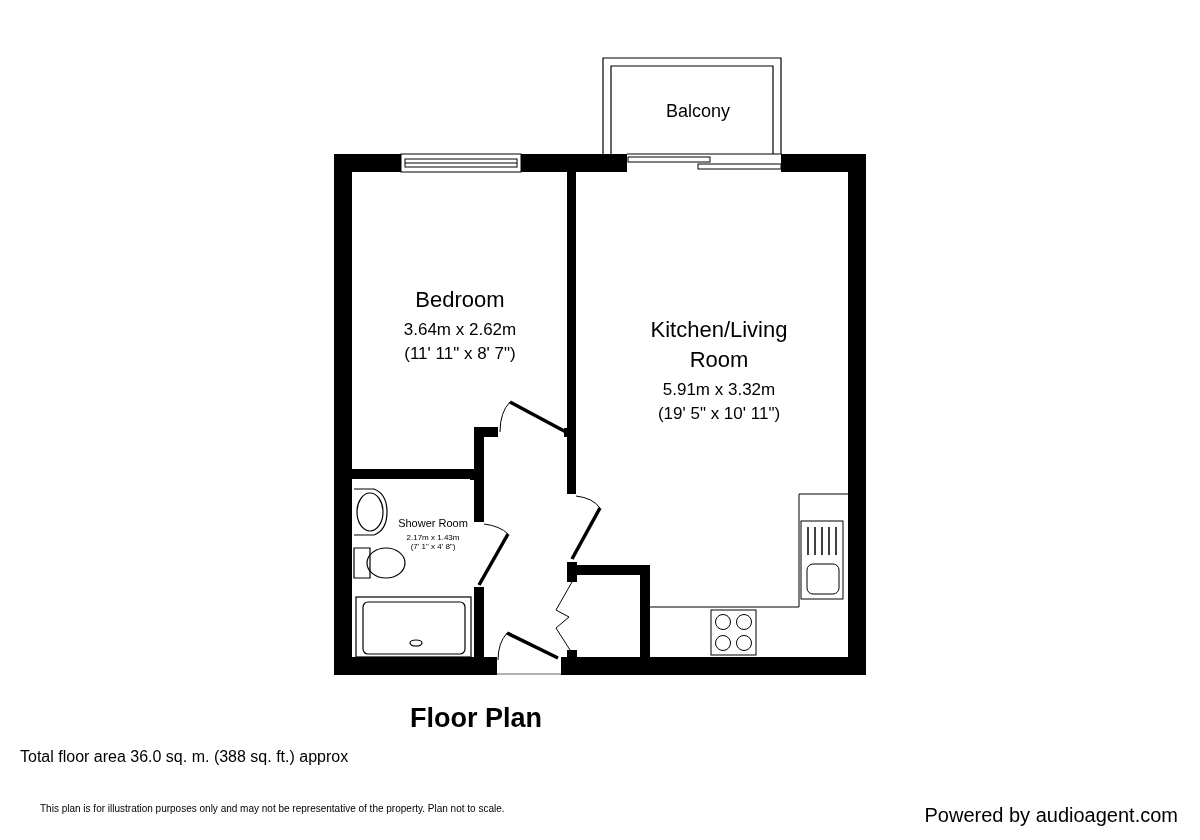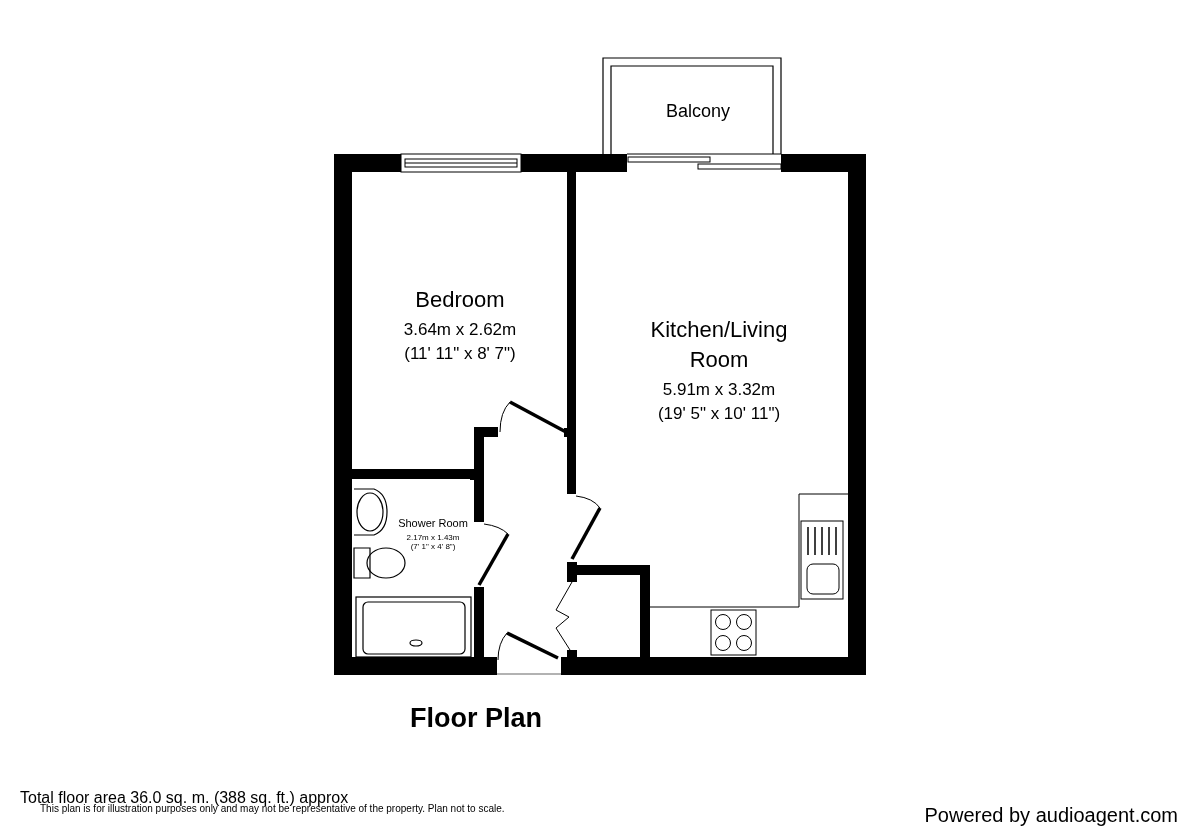--- a/index.html
+++ b/index.html
@@ -7,21 +7,21 @@
            font-family: "Liberation Sans", sans-serif; color: #000; }
     #plan { position: absolute; left: 0; top: 0; width: 1200px; height: 840px; }
     .lbl { font-family: "Liberation Sans", sans-serif; fill: #000; text-anchor: middle; }
     .room-name-lg { font-size: 22px; }
     .room-dim { font-size: 17px; }
     .room-name-sm { font-size: 11px; }
     .room-dim-sm { font-size: 8px; }
     .balcony-lbl { font-size: 18px; }
     .plan-title { position: absolute; left: 0; width: 952px; top: 703px; text-align: center;
                   font-size: 27px; font-weight: bold; }
-    .total-area { position: absolute; left: 20px; top: 789px; font-size: 16px; }
+    .total-area { position: absolute; left: 20px; top: 748px; font-size: 16px; }
     .disclaimer { position: absolute; left: 24px; top: 803px; font-size: 10px; margin-left: 16px; }
     .powered { position: absolute; right: 22px; top: 804px; font-size: 20px; }
   </style>
 </head>
 <body>
 
 <svg id="plan" viewBox="0 0 1200 840" xmlns="http://www.w3.org/2000/svg">
 
   <g fill="none" stroke="#000" stroke-width="1.2">
     <polyline points="603,154 603,58 781,58 781,154"></polyline>

